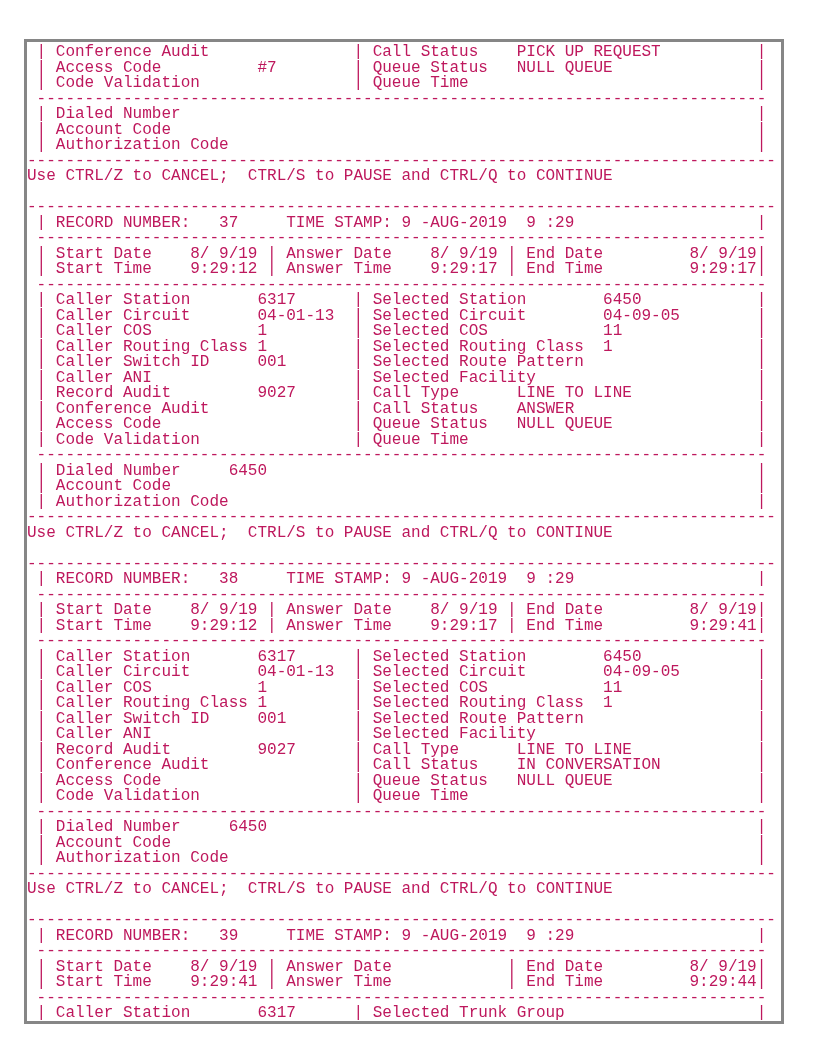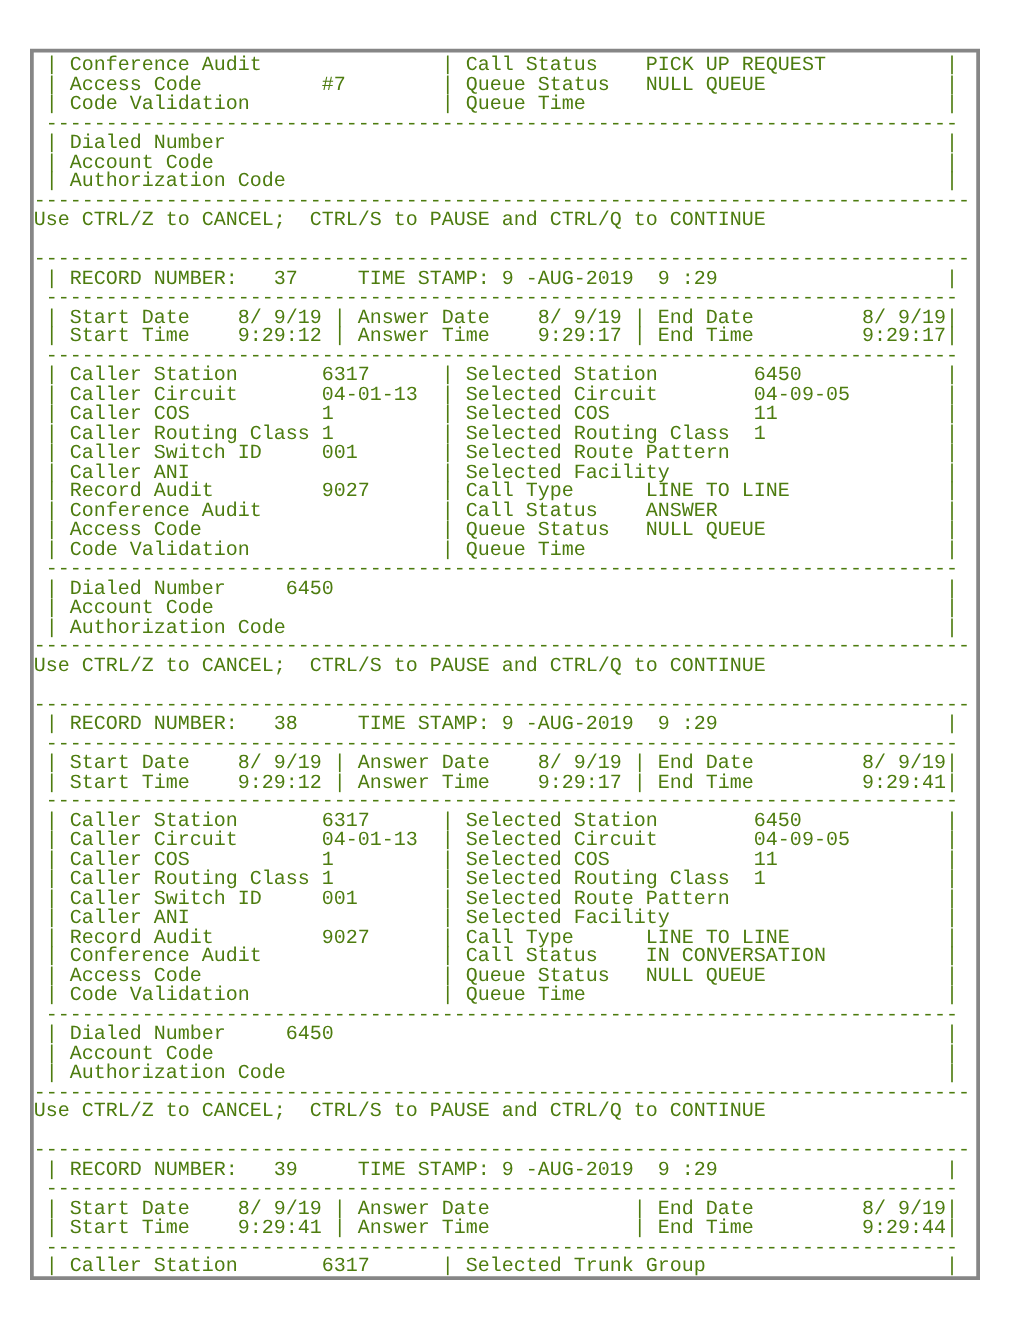--- a/index.html
+++ b/index.html
@@ -1,21 +1,21 @@
 <!DOCTYPE html>
 <html><head>
 <meta charset="utf-8">
 <style>
   html,body{margin:0;padding:0;background:#ffffff;}
   body{width:816px;height:1056px;position:relative;overflow:hidden;
        font-family:"Liberation Mono","DejaVu Sans Mono",monospace;}
   .page-border{position:absolute;left:24px;top:39px;width:754px;height:979px;
        border:3px solid #868686;background:#ffffff;}
   .terminal{position:absolute;left:27px;top:45px;width:762px;
-       font-size:16px;line-height:15.5px;color:#4d7c0f;
+       font-size:16px;line-height:15.5px;color:#be185d;
        white-space:pre;letter-spacing:0;}
   .line{height:15.5px;white-space:pre;}
 </style>
 </head>
 <body>
 
 <div class="page-border"></div>
 <div class="terminal"><div class="line"> | Conference Audit               | Call Status    PICK UP REQUEST          | </div><div class="line"> | Access Code          #7        | Queue Status   NULL QUEUE               | </div><div class="line"> | Code Validation                | Queue Time                              | </div><div class="line"> ---------------------------------------------------------------------------- </div><div class="line"> | Dialed Number                                                            | </div><div class="line"> | Account Code                                                             | </div><div class="line"> | Authorization Code                                                       | </div><div class="line">------------------------------------------------------------------------------</div><div class="line">Use CTRL/Z to CANCEL;  CTRL/S to PAUSE and CTRL/Q to CONTINUE                 </div><div class="line">                                                                              </div><div class="line">------------------------------------------------------------------------------</div><div class="line"> | RECORD NUMBER:   37     TIME STAMP: 9 -AUG-2019  9 :29                   | </div><div class="line"> ---------------------------------------------------------------------------- </div><div class="line"> | Start Date    8/ 9/19 | Answer Date    8/ 9/19 | End Date         8/ 9/19| </div><div class="line"> | Start Time    9:29:12 | Answer Time    9:29:17 | End Time         9:29:17| </div><div class="line"> ---------------------------------------------------------------------------- </div><div class="line"> | Caller Station       6317      | Selected Station        6450            | </div><div class="line"> | Caller Circuit       04-01-13  | Selected Circuit        04-09-05        | </div><div class="line"> | Caller COS           1         | Selected COS            11              | </div><div class="line"> | Caller Routing Class 1         | Selected Routing Class  1               | </div><div class="line"> | Caller Switch ID     001       | Selected Route Pattern                  | </div><div class="line"> | Caller ANI                     | Selected Facility                       | </div><div class="line"> | Record Audit         9027      | Call Type      LINE TO LINE             | </div><div class="line"> | Conference Audit               | Call Status    ANSWER                   | </div><div class="line"> | Access Code                    | Queue Status   NULL QUEUE               | </div><div class="line"> | Code Validation                | Queue Time                              | </div><div class="line"> ---------------------------------------------------------------------------- </div><div class="line"> | Dialed Number     6450                                                   | </div><div class="line"> | Account Code                                                             | </div><div class="line"> | Authorization Code                                                       | </div><div class="line">------------------------------------------------------------------------------</div><div class="line">Use CTRL/Z to CANCEL;  CTRL/S to PAUSE and CTRL/Q to CONTINUE                 </div><div class="line">                                                                              </div><div class="line">------------------------------------------------------------------------------</div><div class="line"> | RECORD NUMBER:   38     TIME STAMP: 9 -AUG-2019  9 :29                   | </div><div class="line"> ---------------------------------------------------------------------------- </div><div class="line"> | Start Date    8/ 9/19 | Answer Date    8/ 9/19 | End Date         8/ 9/19| </div><div class="line"> | Start Time    9:29:12 | Answer Time    9:29:17 | End Time         9:29:41| </div><div class="line"> ---------------------------------------------------------------------------- </div><div class="line"> | Caller Station       6317      | Selected Station        6450            | </div><div class="line"> | Caller Circuit       04-01-13  | Selected Circuit        04-09-05        | </div><div class="line"> | Caller COS           1         | Selected COS            11              | </div><div class="line"> | Caller Routing Class 1         | Selected Routing Class  1               | </div><div class="line"> | Caller Switch ID     001       | Selected Route Pattern                  | </div><div class="line"> | Caller ANI                     | Selected Facility                       | </div><div class="line"> | Record Audit         9027      | Call Type      LINE TO LINE             | </div><div class="line"> | Conference Audit               | Call Status    IN CONVERSATION          | </div><div class="line"> | Access Code                    | Queue Status   NULL QUEUE               | </div><div class="line"> | Code Validation                | Queue Time                              | </div><div class="line"> ---------------------------------------------------------------------------- </div><div class="line"> | Dialed Number     6450                                                   | </div><div class="line"> | Account Code                                                             | </div><div class="line"> | Authorization Code                                                       | </div><div class="line">------------------------------------------------------------------------------</div><div class="line">Use CTRL/Z to CANCEL;  CTRL/S to PAUSE and CTRL/Q to CONTINUE                 </div><div class="line">                                                                              </div><div class="line">------------------------------------------------------------------------------</div><div class="line"> | RECORD NUMBER:   39     TIME STAMP: 9 -AUG-2019  9 :29                   | </div><div class="line"> ---------------------------------------------------------------------------- </div><div class="line"> | Start Date    8/ 9/19 | Answer Date            | End Date         8/ 9/19| </div><div class="line"> | Start Time    9:29:41 | Answer Time            | End Time         9:29:44| </div><div class="line"> ---------------------------------------------------------------------------- </div><div class="line"> | Caller Station       6317      | Selected Trunk Group                    | </div></div>
 
 </body></html>

